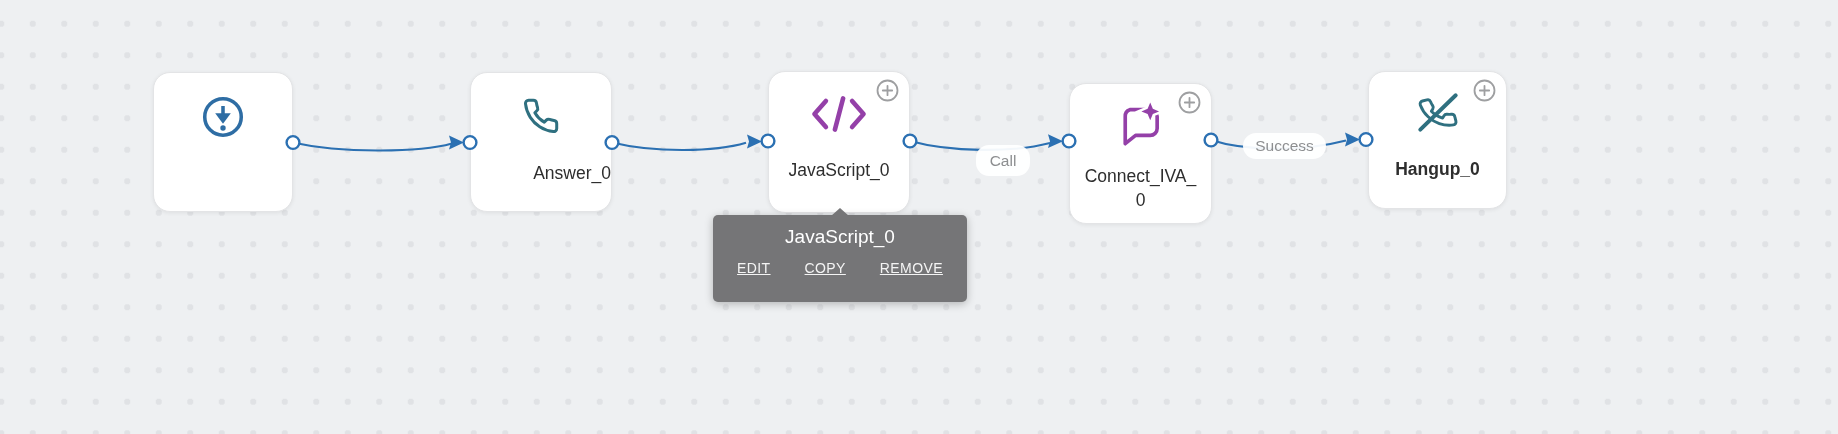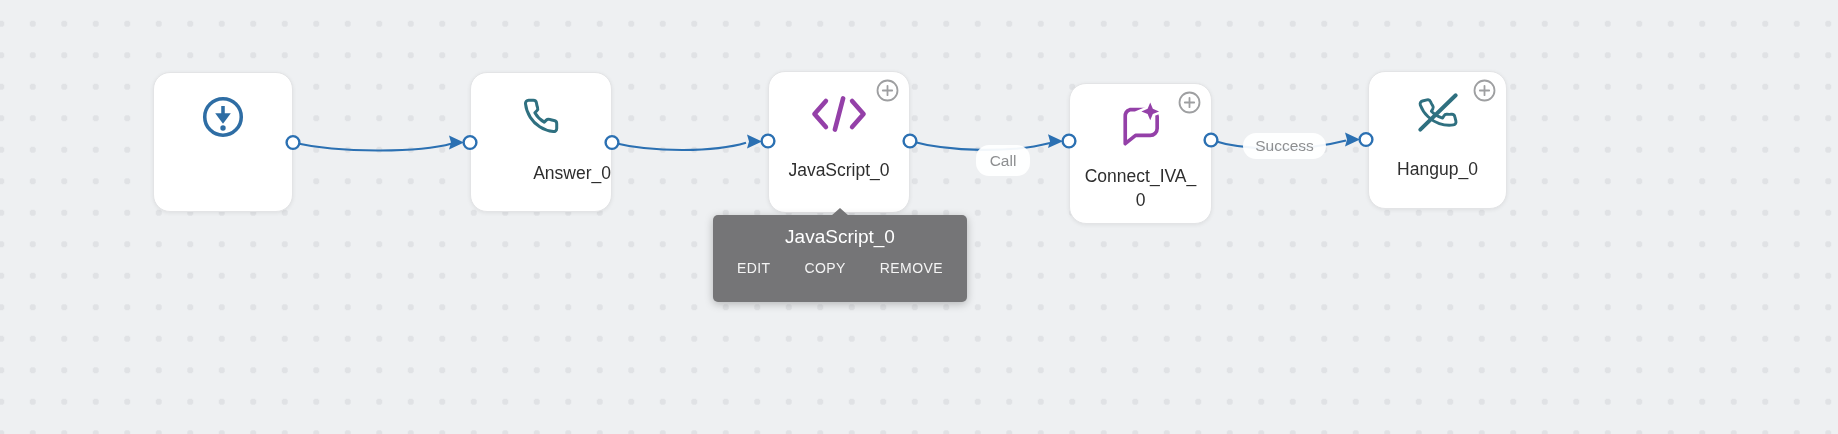--- a/index.html
+++ b/index.html
@@ -68,20 +68,21 @@
     text-align:center;
     color:#ffffff;
     font-size:19px;
   }
   #tooltip .tt-actions{
     margin-top:12px;
     display:flex;justify-content:center;gap:34px;
     color:#f4f4f4;
     font-size:14px;
     letter-spacing:0.4px;
+    text-decoration:underline;
   }
   #tooltip .tt-actions span{cursor:pointer;}
 </style>
 </head>
 <body>
 
 <div id="canvas">
 
   <div class="node" style="left:153px;top:72px;width:140px;height:140px;">
     <div class="icon" style="top:21px;">
@@ -136,21 +137,21 @@
     </div>
   </div>
 
   <div class="node" style="left:1368px;top:71px;width:139px;height:138px;">
     <div class="icon" style="top:16px;">
       <svg width="50" height="50" viewBox="0 0 24 24">
         <path d="M22 16.92v3a2 2 0 0 1-2.18 2 19.79 19.79 0 0 1-8.63-3.07 19.5 19.5 0 0 1-6-6 19.79 19.79 0 0 1-3.07-8.67A2 2 0 0 1 4.11 2h3a2 2 0 0 1 2 1.72 12.84 12.84 0 0 0 .7 2.81 2 2 0 0 1-.45 2.11L8.09 9.91a16 16 0 0 0 6 6l1.27-1.27a2 2 0 0 1 2.11-.45 12.84 12.84 0 0 0 2.81.7A2 2 0 0 1 22 16.92z" fill="none" stroke="#2f7080" stroke-width="1.9" stroke-linecap="round" stroke-linejoin="round" transform="translate(12 12) scale(0.74) rotate(-14) translate(-12 -12)"></path>
         <line x1="3.5" y1="20" x2="20.5" y2="3.5" stroke="#2f7080" stroke-width="1.9" stroke-linecap="round"></line>
       </svg>
     </div>
-    <div class="label" style="top:85px;">Hangup_0</div>
+    <div class="label" style="top:85px;font-weight:bold;">Hangup_0</div>
     <div class="plus-btn">
       <svg width="23" height="23" viewBox="0 0 23 23">
         <circle cx="11.5" cy="11.5" r="10" fill="#ffffff" stroke="#9e9fa1" stroke-width="1.8"></circle>
         <path d="M11.5 6.8 V16.2 M6.8 11.5 H16.2" stroke="#9e9fa1" stroke-width="1.8" stroke-linecap="round"></path>
       </svg>
     </div>
   </div>
 
   <svg id="overlay" width="1838" height="434">
     <g stroke="#2b70b2" stroke-width="2.1" fill="none">

